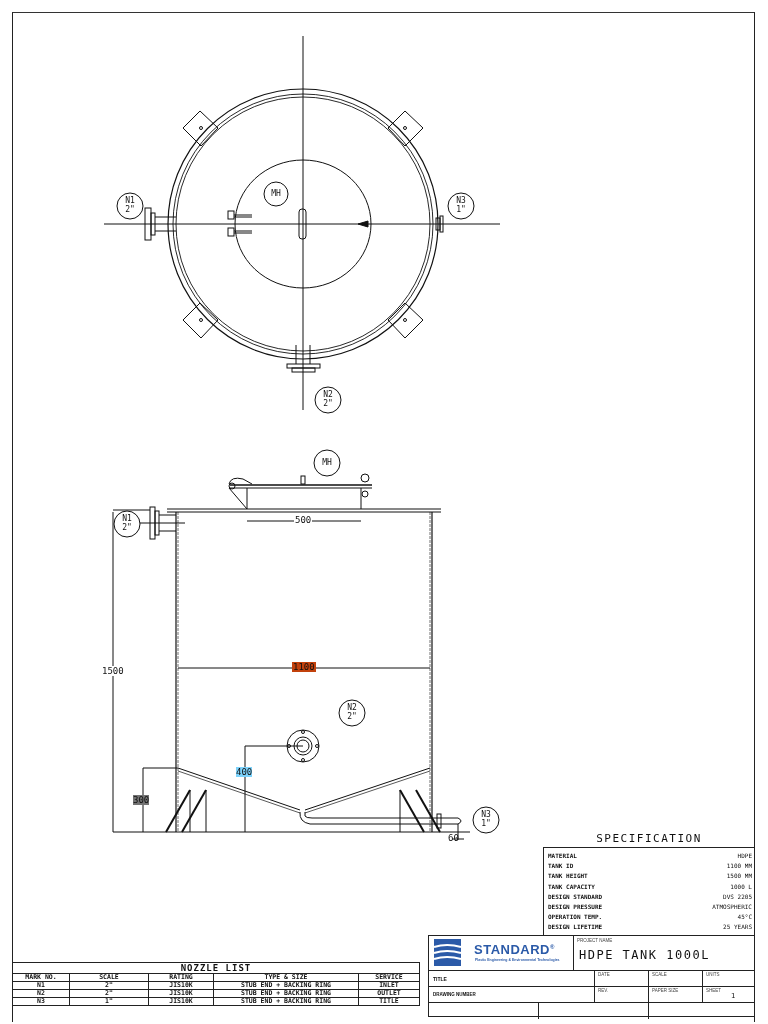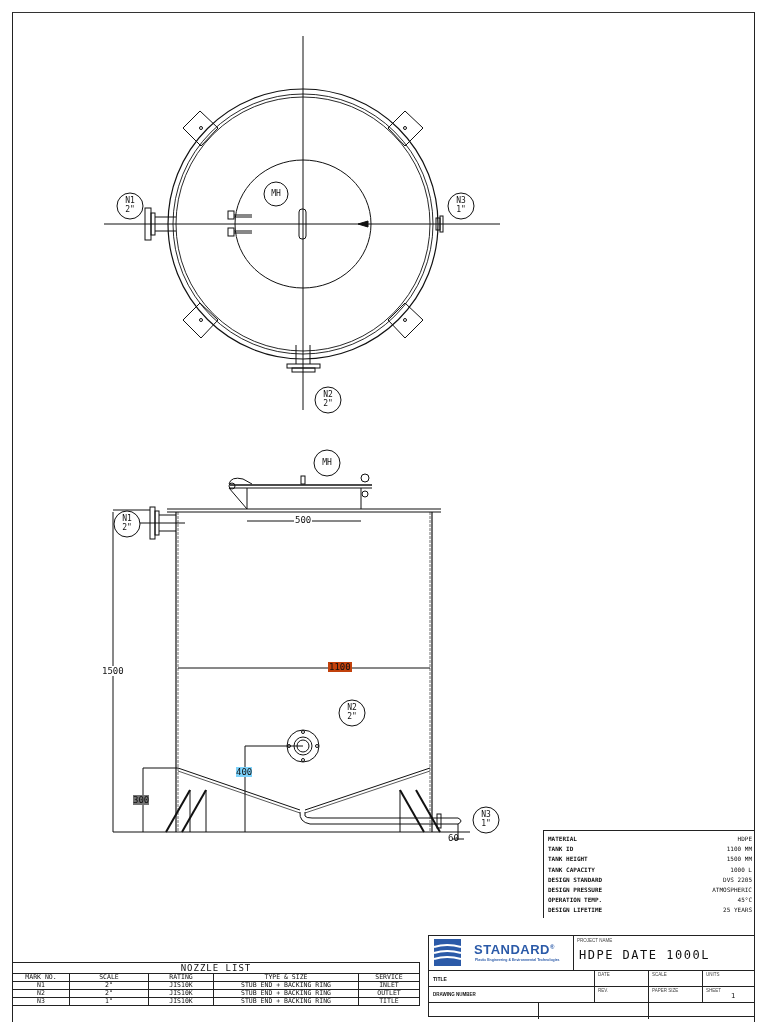--- a/index.html
+++ b/index.html
@@ -19,21 +19,21 @@
   .tb-proj{position:absolute;left:145px;top:0;right:0;height:35px;border-bottom:1px solid #222;box-sizing:border-box;}
   .tb-small{font-size:4.5px;color:#444;position:absolute;font-family:"Liberation Sans",sans-serif;}
   .tb-projname{position:absolute;left:5px;top:12px;font-size:12px;letter-spacing:1.5px;font-family:"DejaVu Sans Mono",monospace;}
   .tb-row{position:absolute;left:0;right:0;height:16px;border-bottom:1px solid #222;box-sizing:border-box;}
   .tb-cell{position:absolute;top:0;height:100%;border-left:1px solid #222;box-sizing:border-box;}
   .tb-label{font-size:5px;position:absolute;left:4px;top:5px;font-weight:bold;font-family:"Liberation Sans",sans-serif;}
   .logo-text{position:absolute;left:45px;top:6px;font-size:13px;font-weight:bold;color:#2b5aa8;font-family:"Liberation Sans",sans-serif;letter-spacing:0.5px;}
   .logo-sub{position:absolute;left:46px;top:22px;font-size:3.5px;color:#2b5aa8;font-weight:bold;font-family:"Liberation Sans",sans-serif;}
   
   .nz{position:absolute;left:12px;top:962px;width:408px;border-collapse:collapse;font-family:"DejaVu Sans Mono",monospace;}
-  .nz td,.nz th{border:1px solid #222;font-size:6.5px;height:7px;line-height:7px;padding:0 6px;font-weight:normal;text-align:center;white-space:nowrap;}
+  .nz td,.nz th{border:1px solid #222;font-size:6.5px;height:7px;line-height:7px;padding:0 6px;font-weight:bold;text-align:center;white-space:nowrap;}
   .nz .title{font-size:9px;letter-spacing:1px;height:10px;line-height:10px;border-top:1.2px solid #222;}
   .nz td.l,.nz th.l{text-align:center;}
 </style>
 </head>
 <body>
 
 <div class="frame"></div>
 
 <svg class="drawing" width="768" height="1024" viewBox="0 0 768 1024" stroke="#111" fill="none" stroke-width="1">
 
@@ -198,28 +198,29 @@
   <div style="position:absolute;left:344px;top:703px;text-align:center;width:16px;line-height:9px;font-size:8px;">
     <div>N2</div>
     <div>2"</div>
   </div>
   <div style="position:absolute;left:478px;top:810px;text-align:center;width:16px;line-height:9px;font-size:8px;">
     <div>N3</div>
     <div>1"</div>
   </div>
 
   <div style="position:absolute;left:294px;top:515px;background:#fff;padding:0 1px;">500</div>
-  <div style="position:absolute;left:292px;top:662px;background:#c2410c;padding:0 1px;margin-left:36px;">1100</div>
+  <div style="position:absolute;left:292px;top:662px;background:#c2410c;padding:0 1px;">1100</div>
   <div style="position:absolute;left:102px;top:666px;background:#fff;">1500</div>
   <div style="position:absolute;left:236px;top:767px;background:#7dd3fc;">400</div>
   <div style="position:absolute;left:133px;top:795px;background:#737373;">300</div>
   <div style="position:absolute;left:448px;top:833px;">60</div>
 </div>
 
 <div class="spec">
+  <div class="spec-title">SPECIFICATION</div>
   <div class="spec-body">
     <div class="spec-row">
         <span>MATERIAL</span>
         <span class="v">HDPE</span>
       </div>
     <div class="spec-row">
         <span>TANK ID</span>
         <span class="v">1100 MM</span>
       </div>
     <div class="spec-row">
@@ -249,21 +250,21 @@
   </div>
 </div>
 
 <div class="tb">
   <div class="tb-logo">
     <span class="logo-text"><span>STANDARD</span><sup style="font-size:6px;">®</sup></span>
     <span class="logo-sub">Plastic Engineering &amp; Environmental Technologies</span>
   </div>
   <div class="tb-proj">
     <span class="tb-small" style="left:3px;top:2px;">PROJECT NAME</span>
-    <span class="tb-projname">HDPE DATE 1000L</span>
+    <span class="tb-projname">HDPE TANK 1000L</span>
   </div>
   <div class="tb-row" style="top:35px;">
     <span class="tb-label">TITLE</span>
     <div class="tb-cell" style="left:165px;width:54px;">
         <span class="tb-small" style="left:3px;top:1px;">DATE</span>
       </div>
     <div class="tb-cell" style="left:219px;width:54px;">
         <span class="tb-small" style="left:3px;top:1px;">SCALE</span>
       </div>
     <div class="tb-cell" style="left:273px;right:0;">

